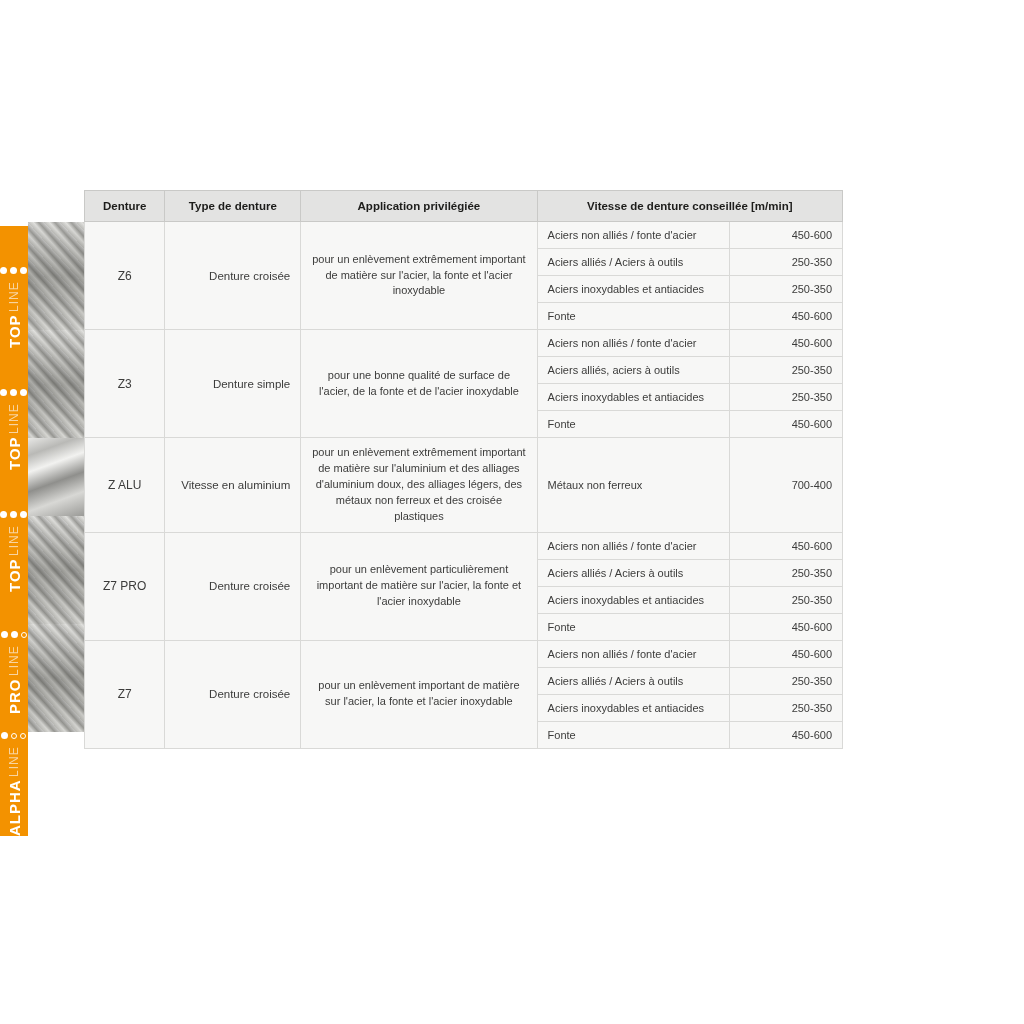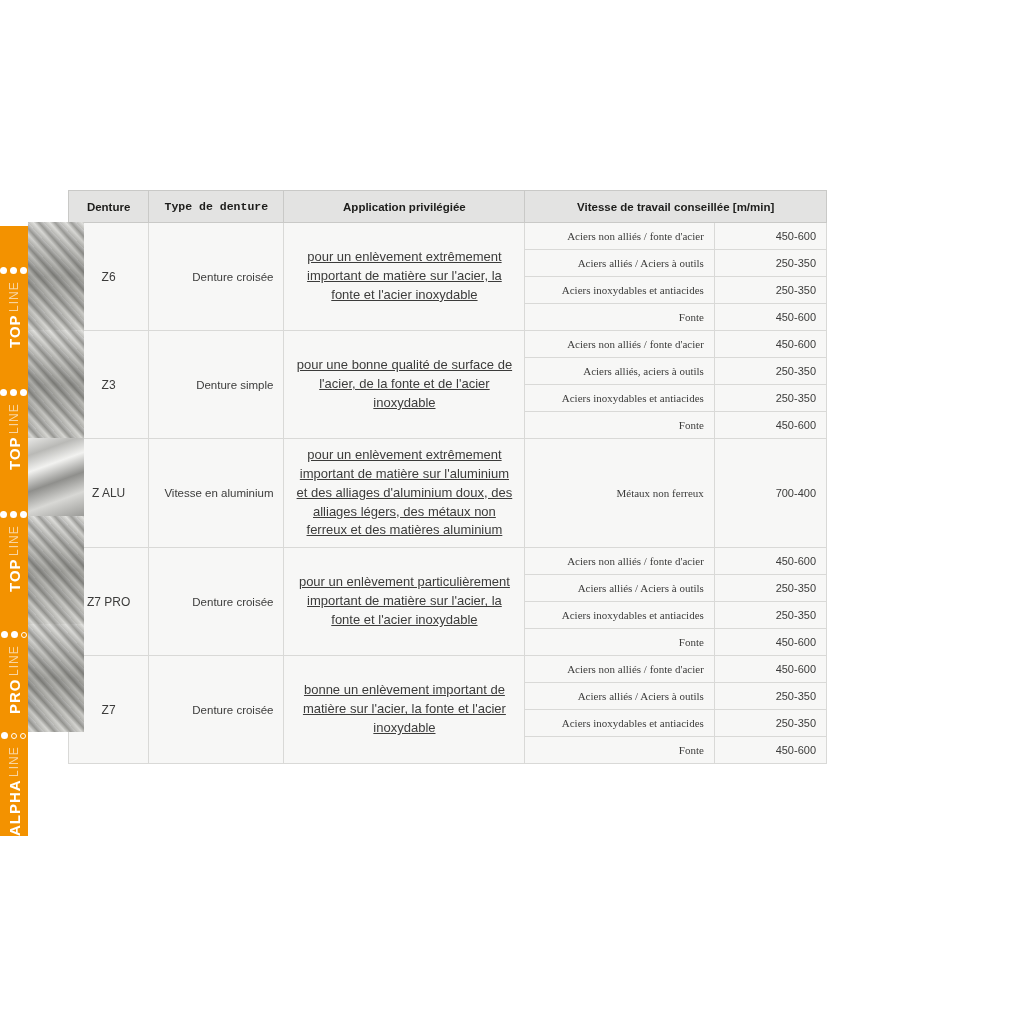--- a/index.html
+++ b/index.html
@@ -74,21 +74,21 @@
     position: absolute;
     left: 28px;
     width: 56px;
     overflow: hidden;
     z-index: 4;
   }
 
   
   table.spec {
     position: absolute;
-    left: 68px;
+    left: 84px;
     top: 190px;
     width: 759px;
     border-collapse: collapse;
     font-size: 11.5px;
     color: #3c3c3b;
     border-radius: 26px;
   }
   table.spec th {
     background: #e3e3e2;
     font-size: 11.5px;
@@ -111,42 +111,40 @@
     color: #3c3c3b;
   }
   td.c-type {
     width: 158px;
     text-align: right;
     font-size: 11.5px;
   }
   td.c-appl {
     width: 310px;
     text-align: center;
-    font-size: 13px;
+    font-size: 11px;
     line-height: 1.45;
     padding: 8px 14px;
-    text-decoration: underline;
   }
   td.c-mat {
     width: 250px;
-    text-align: right;
+    text-align: left;
     font-size: 11px;
     background: #fbfbfa;
     padding-left: 12px;
-    font-family: Liberation Serif, serif;
   }
   td.c-speed {
     width: 140px;
     text-align: right;
     font-size: 11px;
     background: #fbfbfa;
     padding-right: 18px;
   }
   th.h-denture { width: 76px; }
-  th.h-type { width: 158px; font-family: Liberation Mono, monospace; }
+  th.h-type { width: 158px; }
   th.h-appl { width: 310px; }
   th.h-speed { width: 396px; }
 
   tr.rowgroup-start td.c-denture,
   tr.rowgroup-start td.c-type,
   tr.rowgroup-start td.c-appl {
     border-top: 1px solid #c9c9c7;
   }
 </style>
 </head>
@@ -209,21 +207,21 @@
       <div style="position: absolute; left: 0px; top: 294.75px; width: 56px; height: 108px; overflow: hidden; background: repeating-linear-gradient(48deg, rgb(207, 207, 204) 0px, rgb(240, 240, 238) 4px, rgb(169, 169, 166) 8px, rgb(222, 222, 222) 12px), linear-gradient(rgb(239, 239, 238) 0%, rgb(181, 181, 178) 50%, rgb(230, 230, 228) 100%); background-blend-mode: multiply;"></div>
       <div style="position: absolute; left: 0px; top: 402.75px; width: 56px; height: 108px; overflow: hidden; background: repeating-linear-gradient(48deg, rgb(207, 207, 204) 0px, rgb(240, 240, 238) 4px, rgb(169, 169, 166) 8px, rgb(222, 222, 222) 12px), linear-gradient(rgb(239, 239, 238) 0%, rgb(181, 181, 178) 50%, rgb(230, 230, 228) 100%); background-blend-mode: multiply;"></div>
     </div>
 
   <table class="spec">
     <thead>
       <tr>
         <th class="h-denture">Denture</th>
         <th class="h-type">Type de denture</th>
         <th class="h-appl">Application privilégiée</th>
-        <th class="h-speed" colspan="2">Vitesse de travail conseillée [m/min]</th>
+        <th class="h-speed" colspan="2">Vitesse de denture conseillée [m/min]</th>
       </tr>
     </thead>
     <tbody id="tbody">
         <tr class="rowgroup-start">
           <td class="c-denture" rowspan="4">Z6</td>
           <td class="c-type" rowspan="4">Denture croisée</td>
           <td class="c-appl" rowspan="4">pour un enlèvement extrêmement important de matière sur l'acier, la fonte et l'acier inoxydable</td>
           <td class="c-mat">Aciers non alliés / fonte d'acier</td>
           <td class="c-speed">450-600</td>
         </tr>
@@ -254,21 +252,21 @@
           <td class="c-mat">Aciers inoxydables et antiacides</td>
           <td class="c-speed">250-350</td>
         </tr>
         <tr>
           <td class="c-mat">Fonte</td>
           <td class="c-speed">450-600</td>
         </tr>
         <tr class="rowgroup-start">
           <td class="c-denture" rowspan="1">Z ALU</td>
           <td class="c-type" rowspan="1">Vitesse en aluminium</td>
-          <td class="c-appl" rowspan="1">pour un enlèvement extrêmement important de matière sur l'aluminium et des alliages d'aluminium doux, des alliages légers, des métaux non ferreux et des matières aluminium</td>
+          <td class="c-appl" rowspan="1">pour un enlèvement extrêmement important de matière sur l'aluminium et des alliages d'aluminium doux, des alliages légers, des métaux non ferreux et des croisée plastiques</td>
           <td class="c-mat">Métaux non ferreux</td>
           <td class="c-speed">700-400</td>
         </tr>
         <tr class="rowgroup-start">
           <td class="c-denture" rowspan="4">Z7 PRO</td>
           <td class="c-type" rowspan="4">Denture croisée</td>
           <td class="c-appl" rowspan="4">pour un enlèvement particulièrement important de matière sur l'acier,
 la fonte et l'acier inoxydable</td>
           <td class="c-mat">Aciers non alliés / fonte d'acier</td>
           <td class="c-speed">450-600</td>
@@ -281,21 +279,21 @@
           <td class="c-mat">Aciers inoxydables et antiacides</td>
           <td class="c-speed">250-350</td>
         </tr>
         <tr>
           <td class="c-mat">Fonte</td>
           <td class="c-speed">450-600</td>
         </tr>
         <tr class="rowgroup-start">
           <td class="c-denture" rowspan="4">Z7</td>
           <td class="c-type" rowspan="4">Denture croisée</td>
-          <td class="c-appl" rowspan="4">bonne un enlèvement important de matière sur l'acier,
+          <td class="c-appl" rowspan="4">pour un enlèvement important de matière sur l'acier,
 la fonte et l'acier inoxydable</td>
           <td class="c-mat">Aciers non alliés / fonte d'acier</td>
           <td class="c-speed">450-600</td>
         </tr>
         <tr>
           <td class="c-mat">Aciers alliés / Aciers à outils</td>
           <td class="c-speed">250-350</td>
         </tr>
         <tr>
           <td class="c-mat">Aciers inoxydables et antiacides</td>

